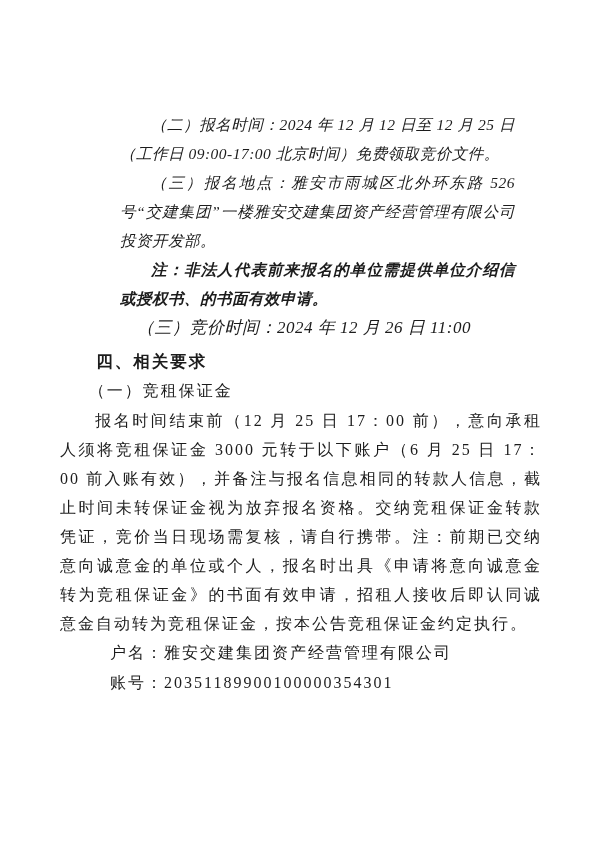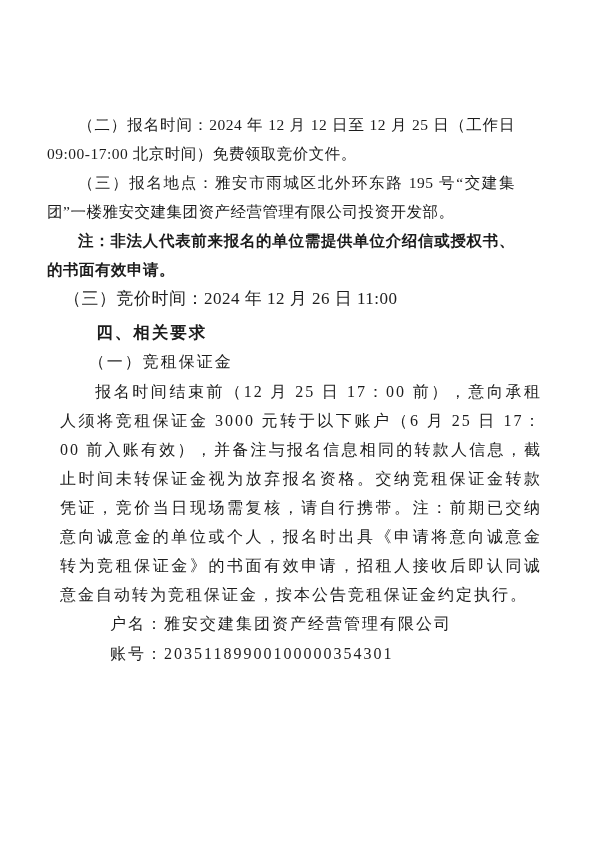--- a/index.html
+++ b/index.html
@@ -13,25 +13,26 @@
     height: 848px;
     background: #ffffff;
     color: #1c1c1c;
     font-family: "Liberation Serif", "DejaVu Serif", serif;
     overflow: hidden;
     box-sizing: border-box;
   }
   
   .sec-top {
     box-sizing: border-box;
-    padding: 110px 85px 0 47px;
+    padding: 110px 85px 0 120px;
     font-size: 15.5px;
     line-height: 29px;
     letter-spacing: 0.5px;
     text-align: justify;
+    font-style: italic;
   }
   .para { margin: 0; }
   .indent-2 { text-indent: 2em; }
   .bold { font-weight: 700; }
   .small {
     font-size: 17px;
     text-indent: 1em;
     line-height: 29px;
   }
   
@@ -67,21 +68,21 @@
     line-height: 30px;
   }
 </style>
 </head>
 <body>
 
 <div class="page">
 
   <div class="sec-top">
     <p class="para indent-2">（二）报名时间：2024 年 12 月 12 日至 12 月 25 日（工作日 09:00-17:00 北京时间）免费领取竞价文件。</p>
-    <p class="para indent-2">（三）报名地点：雅安市雨城区北外环东路 195 号“交建集团”一楼雅安交建集团资产经营管理有限公司投资开发部。</p>
+    <p class="para indent-2">（三）报名地点：雅安市雨城区北外环东路 526 号“交建集团”一楼雅安交建集团资产经营管理有限公司投资开发部。</p>
     <p class="para indent-2 bold">注：非法人代表前来报名的单位需提供单位介绍信或授权书、的书面有效申请。</p>
     <p class="para small">（三）竞价时间：2024 年 12 月 26 日 11:00</p>
   </div>
 
   <div class="sec-req">
     <h2 class="heading">四、相关要求</h2>
     <p class="subheading">（一）竞租保证金</p>
     <p class="wide-para">报名时间结束前（12 月 25 日 17：00 前），意向承租人须将竞租保证金 3000 元转于以下账户（6 月 25 日 17：00 前入账有效），并备注与报名信息相同的转款人信息，截止时间未转保证金视为放弃报名资格。交纳竞租保证金转款凭证，竞价当日现场需复核，请自行携带。注：前期已交纳意向诚意金的单位或个人，报名时出具《申请将意向诚意金转为竞租保证金》的书面有效申请，招租人接收后即认同诚意金自动转为竞租保证金，按本公告竞租保证金约定执行。</p>
     <p class="acct-line">户名：雅安交建集团资产经营管理有限公司</p>
     <p class="acct-line">账号：20351189900100000354301</p>

